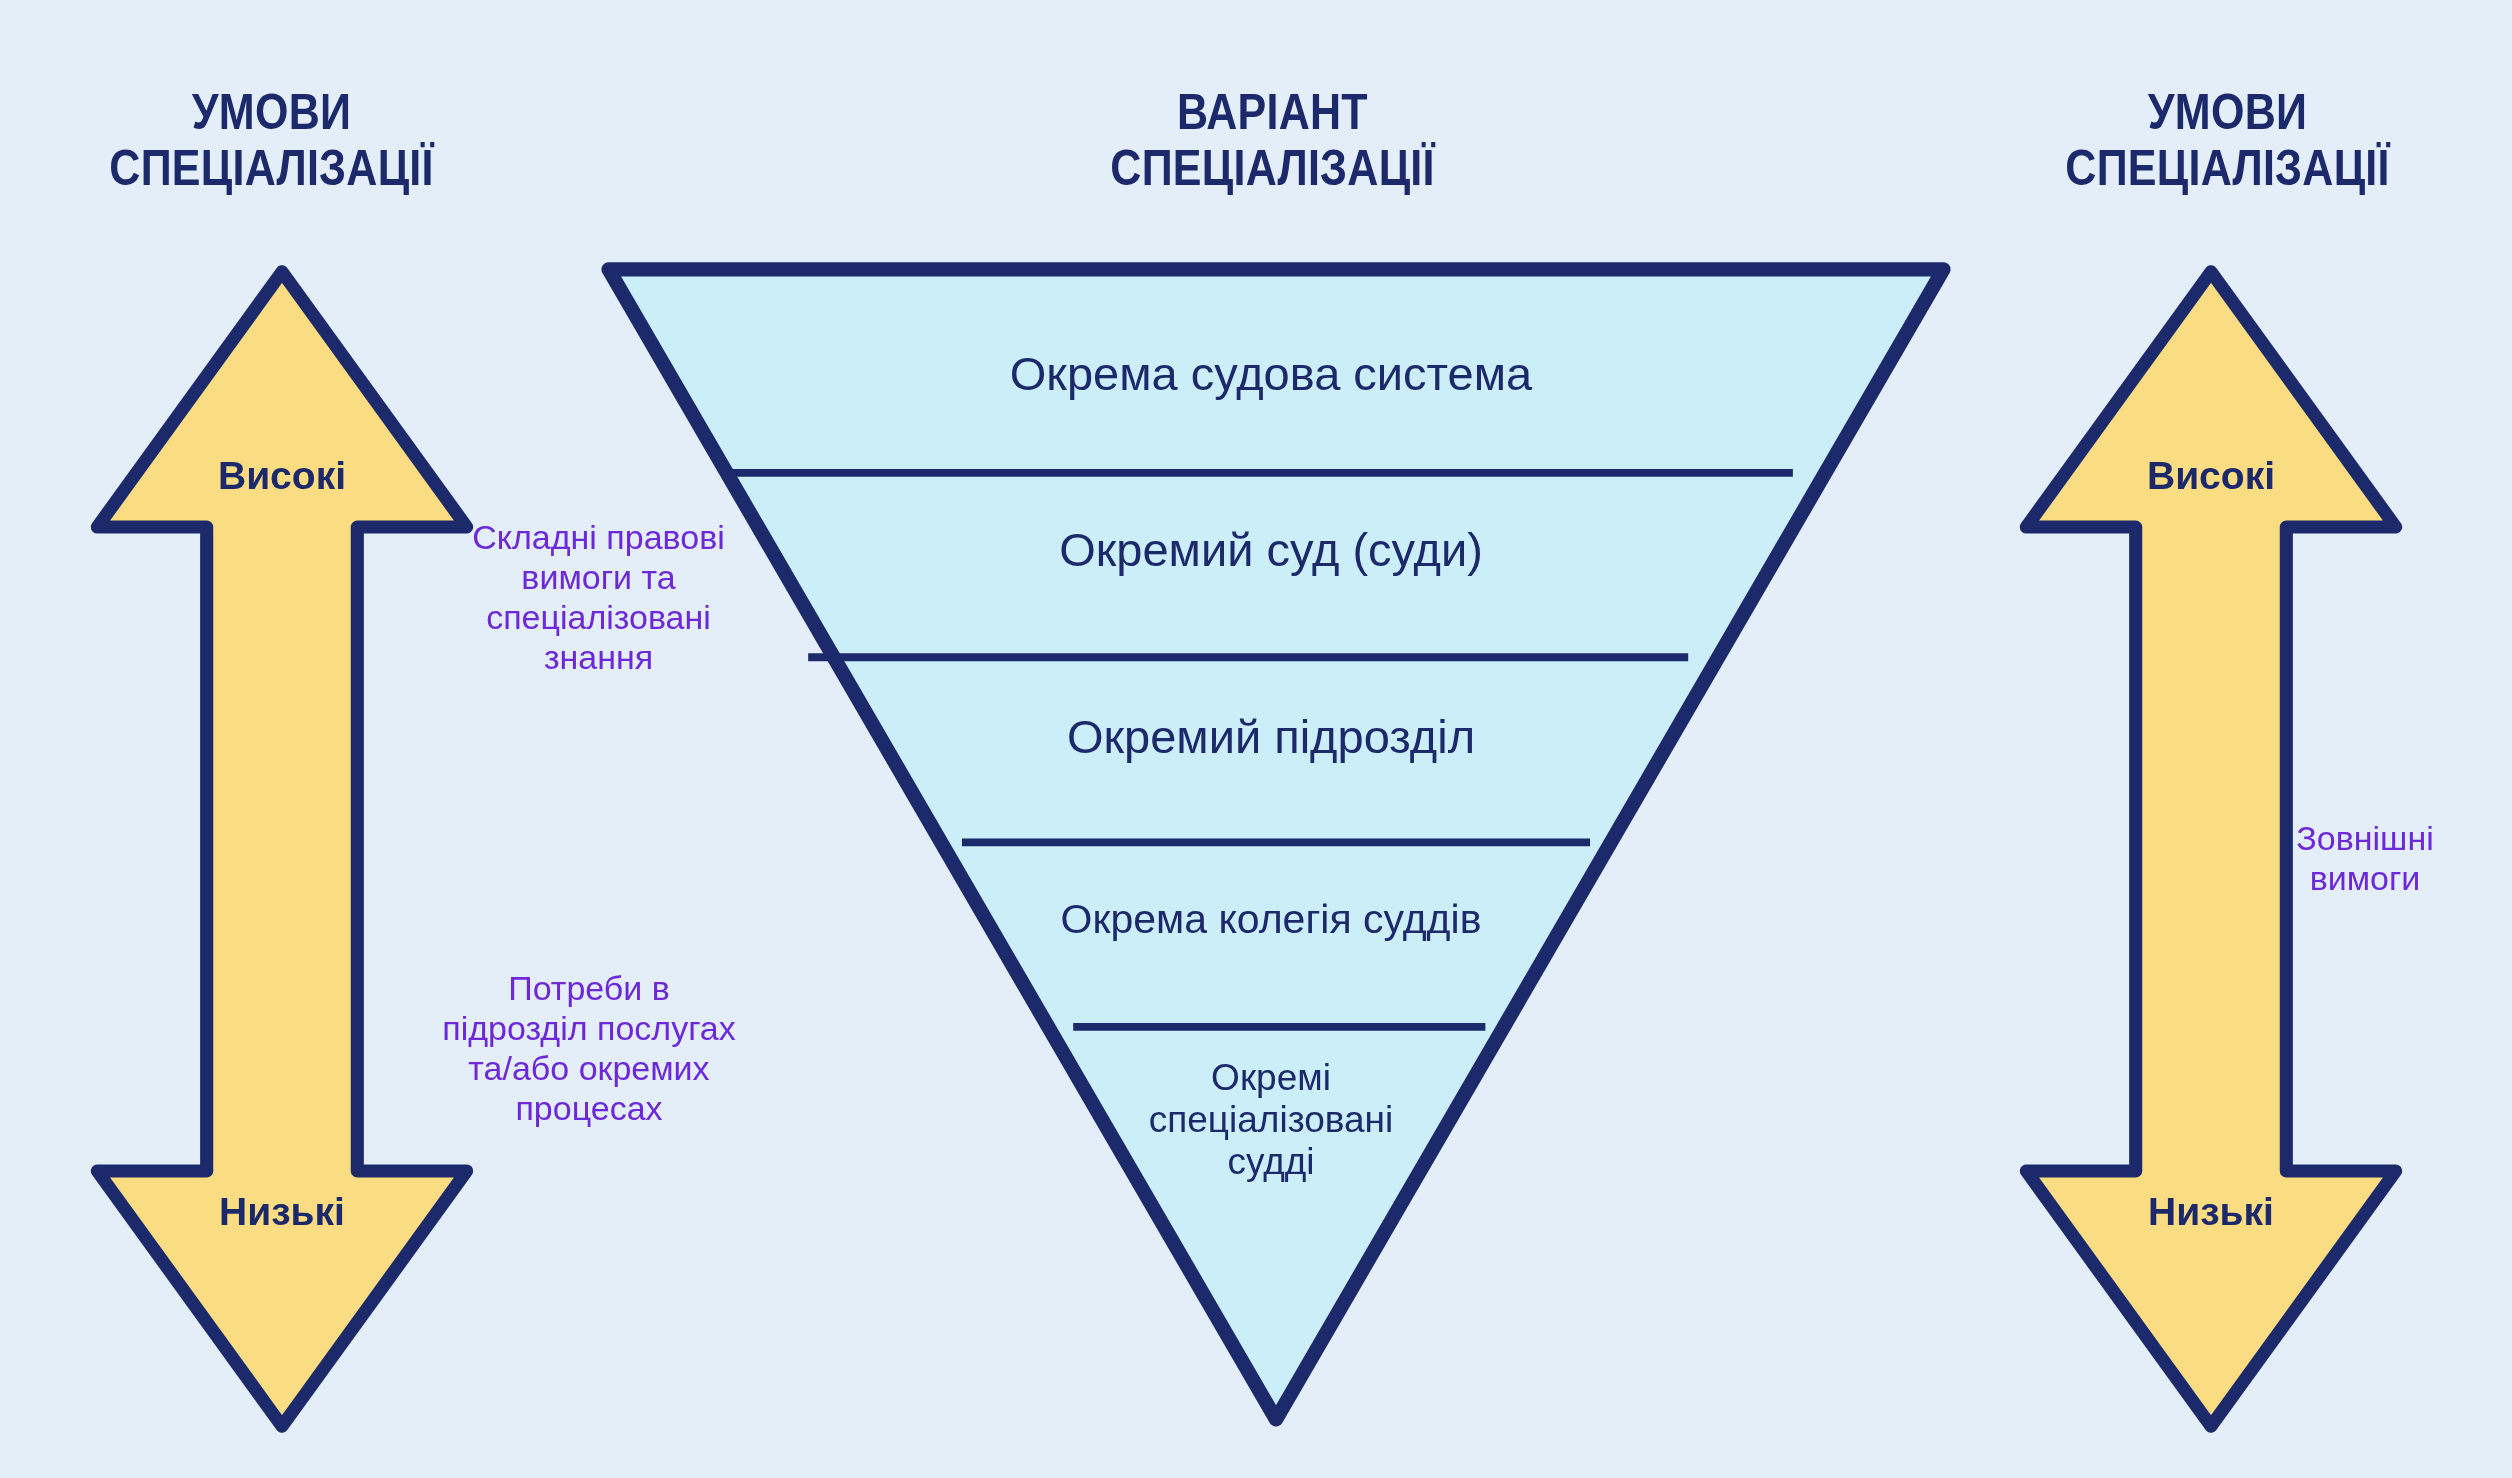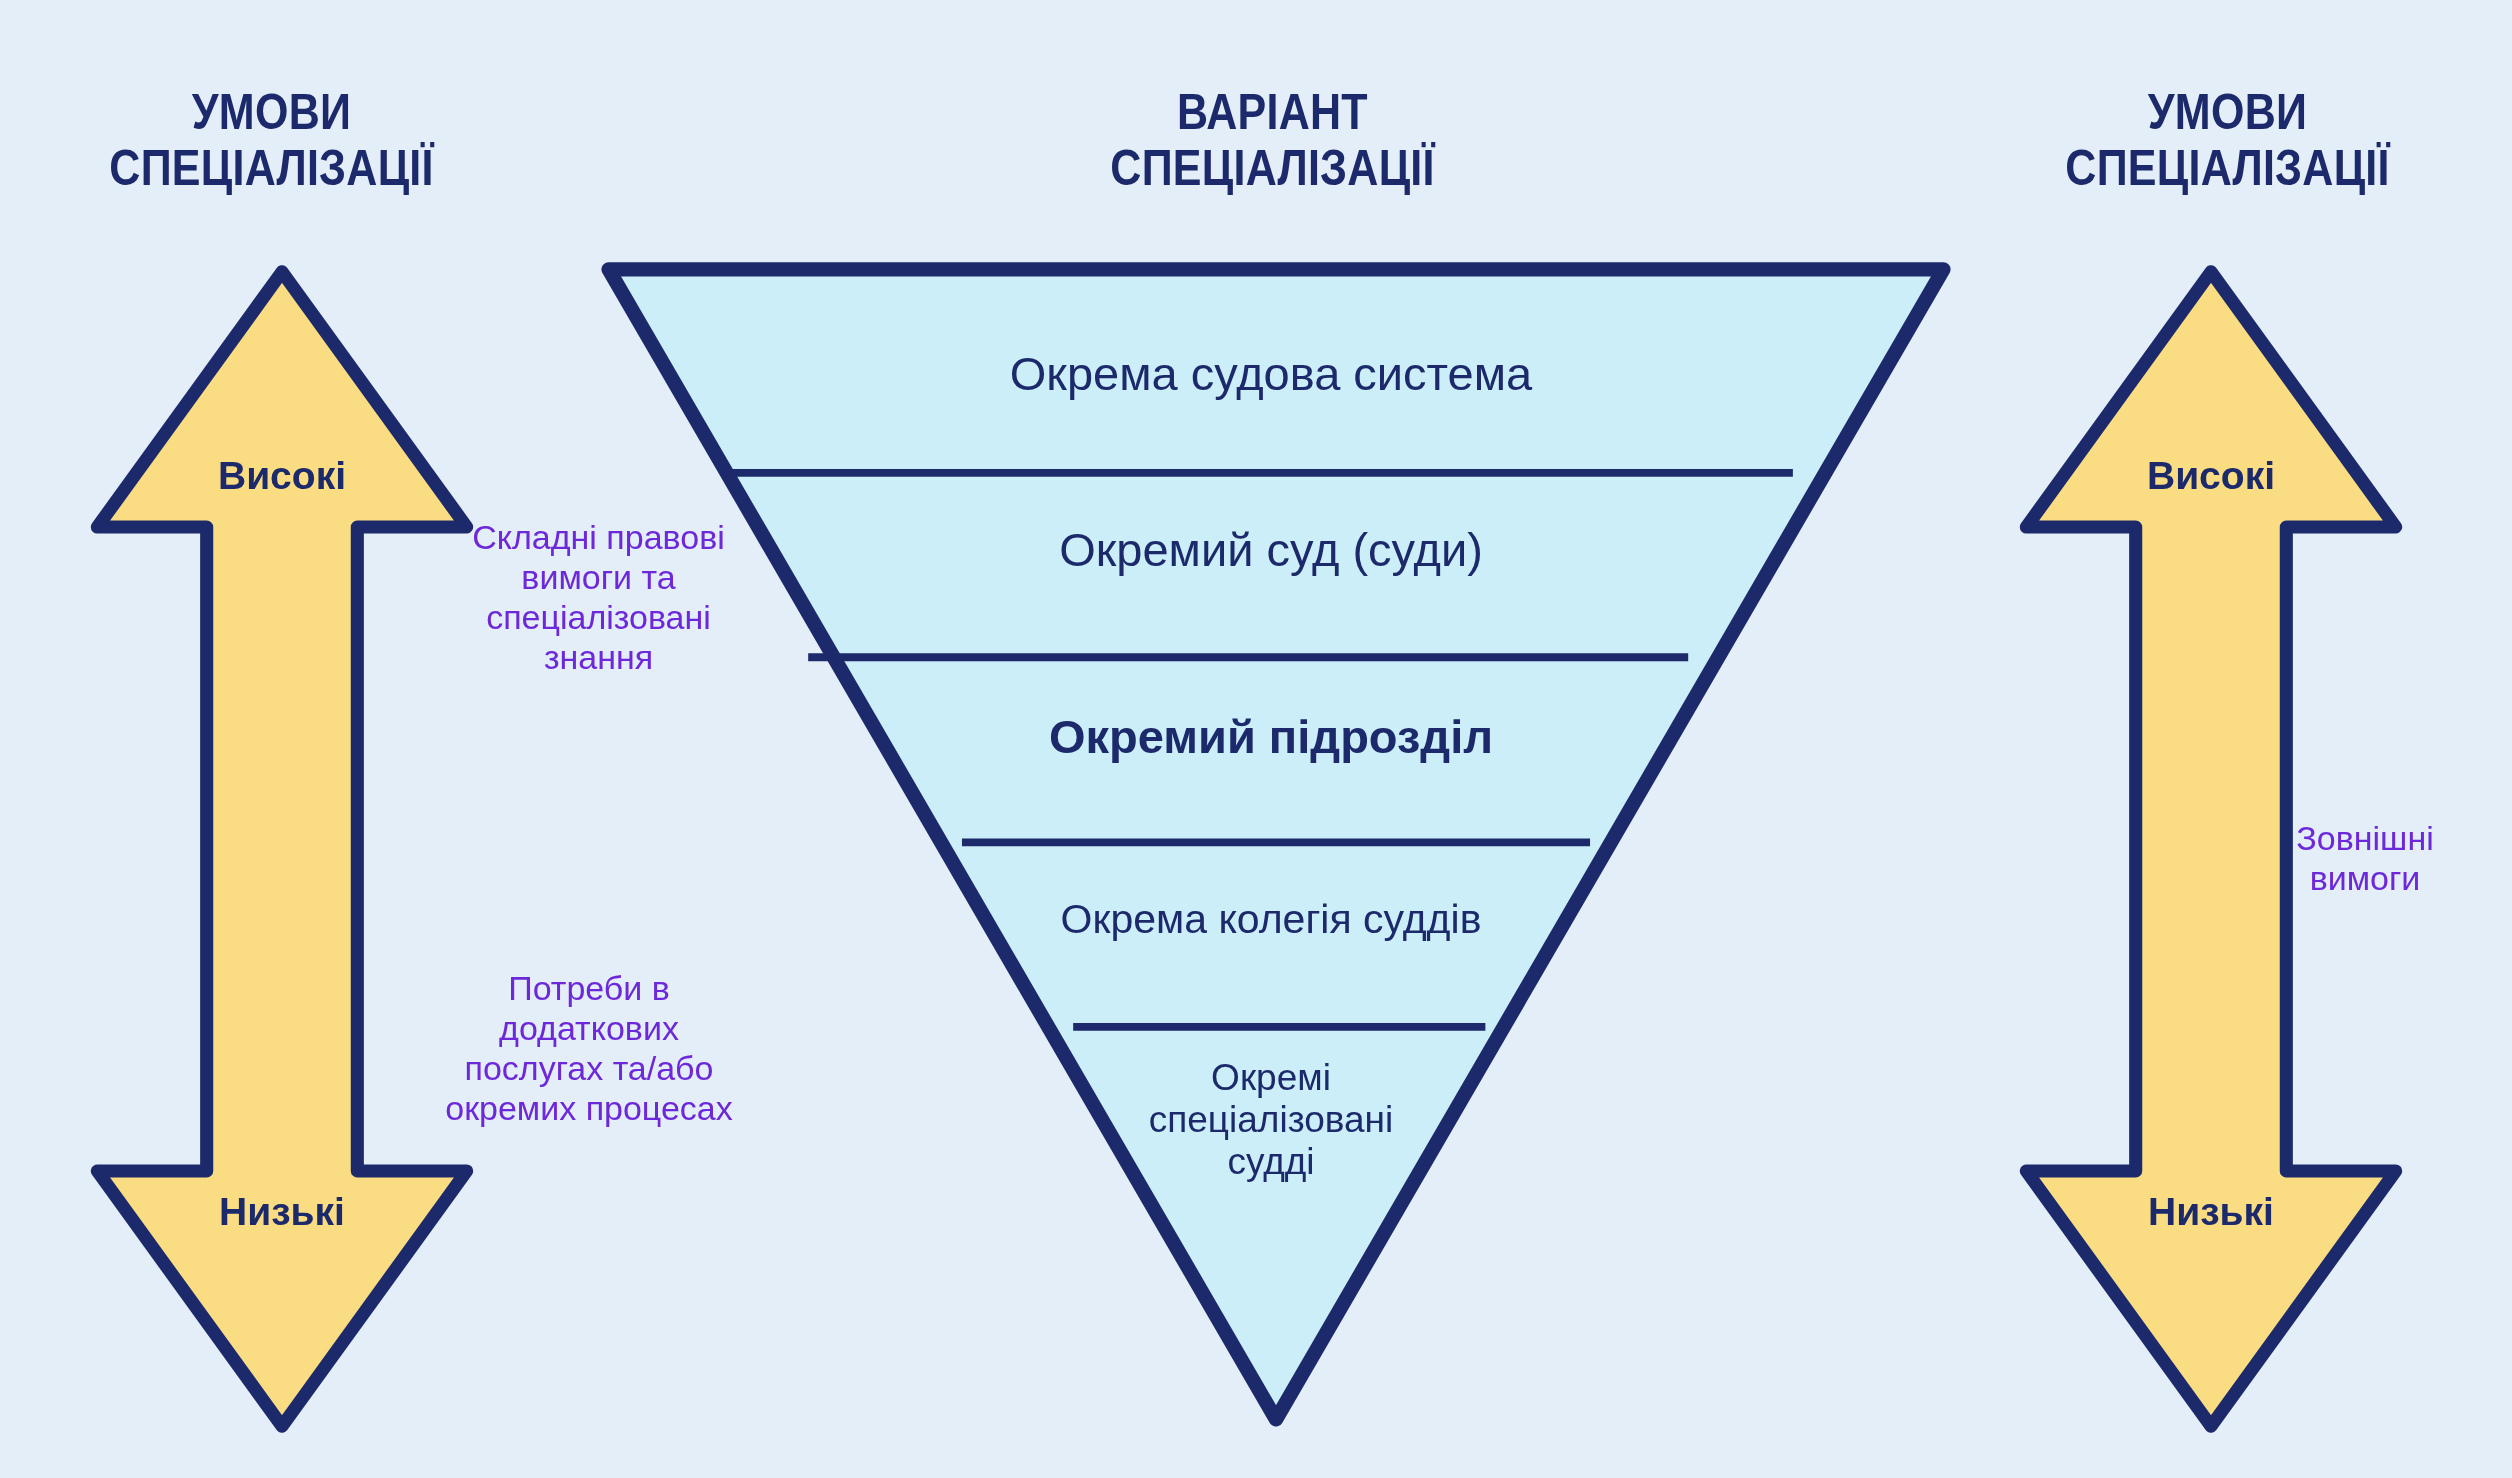--- a/index.html
+++ b/index.html
@@ -94,21 +94,21 @@
   .funnel-label {
     position: absolute;
     color: #1c2a6b;
     text-align: center;
     line-height: 1.14;
     transform: translateX(-50%);
     white-space: pre-line;
   }
   #fl-0 { left: 1271px; top: 347px;  width: 981px; font-size: 47px; }
   #fl-1 { left: 1271px; top: 523px;  width: 850px; font-size: 47px; }
-  #fl-2 { left: 1271px; top: 710px; width: 752px; font-size: 47px; font-weight: bold; }
+  #fl-2 { left: 1271px; top: 710px; width: 752px; font-size: 47px; }
   #fl-3 { left: 1271px; top: 896px; width: 615px;  font-size: 41px; text-align: center; }
   #fl-4 { left: 1271px; top: 1057px; width: 406px;  font-size: 37px; }
 </style>
 </head>
 <body>
 
 <div class="stage">
 
   <div class="col-header" id="header-left">
     <span class="line">УМОВИ</span>
@@ -155,21 +155,21 @@
                L 195 1392
                L 195 408
                L 28 408
                Z" fill="#fadc82" stroke="#1c2a6b" stroke-width="20" stroke-linejoin="round" stroke-linecap="round"></path>
     </svg>
     <div class="arrow-label lbl-high">Високі</div>
     <div class="arrow-label lbl-low">Низькі</div>
   </div>
 
   <div class="side-note" id="note-left-top">Складні правові вимоги та спеціалізовані знання</div>
-  <div class="side-note" id="note-left-bottom">Потреби в додаткових послугах та/або окремих процесах</div>
+  <div class="side-note" id="note-left-bottom">Потреби в підрозділ послугах та/або окремих процесах</div>
   <div class="side-note" id="note-right-right">Зовнішні вимоги</div>
 
   <div id="funnel">
     <svg viewBox="0 0 2100 1810" preserveAspectRatio="none">
       <polygon points="30,22 2070,22 1050,1780" fill="#cceef9" stroke="#1c2a6b" stroke-width="22" stroke-linejoin="round"></polygon>
       <line x1="215" y1="333" x2="1840" y2="333" stroke="#1c2a6b" stroke-width="12"></line>
       <line x1="335" y1="615" x2="1680" y2="615" stroke="#1c2a6b" stroke-width="12"></line>
       <line x1="570" y1="898" x2="1530" y2="898" stroke="#1c2a6b" stroke-width="12"></line>
       <line x1="740" y1="1180" x2="1370" y2="1180" stroke="#1c2a6b" stroke-width="12"></line>
     </svg>

